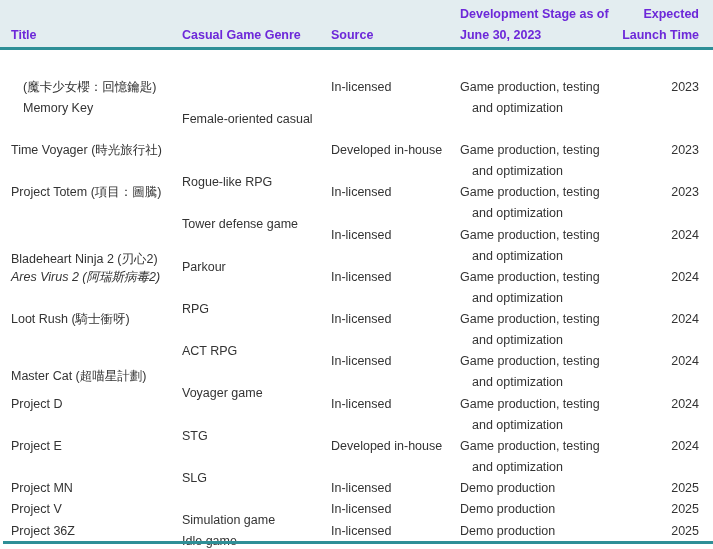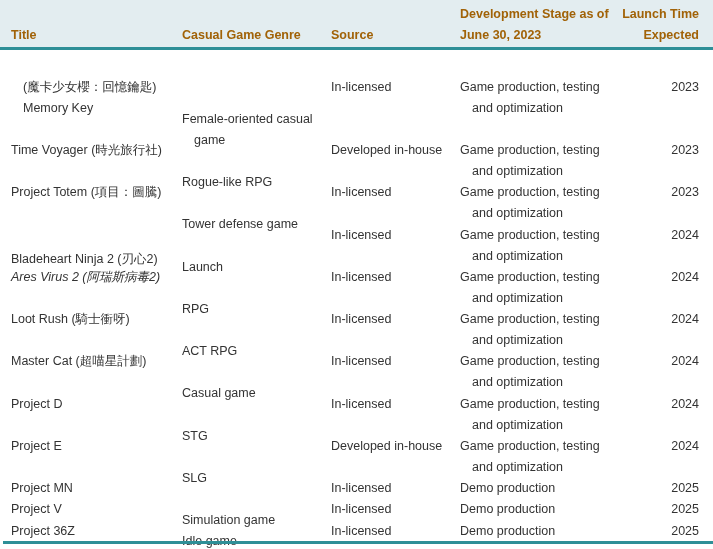--- a/index.html
+++ b/index.html
@@ -1,19 +1,19 @@
 <!DOCTYPE html>
 <html><head>
 <meta charset="utf-8">
 <style>
   html, body { margin: 0; padding: 0; background: #ffffff; }
   body { width: 713px; height: 549px; overflow: hidden; font-family: "Liberation Sans", "DejaVu Sans", sans-serif; color: #231f20; }
   .table { position: relative; width: 713px; }
   .header { position: relative; height: 47px; background: #e3edf0; border-bottom: 3px solid #2e8f97; }
-  .hcell { position: absolute; font-weight: bold; font-size: 12.5px; line-height: 21px; color: #a16207; }
+  .hcell { position: absolute; font-weight: bold; font-size: 12.5px; line-height: 21px; color: #6d28d9; }
   .body { position: relative; }
   .row { position: absolute; left: 0; width: 713px; font-size: 12.5px; line-height: 21px; color: #333; }
   .cell { position: absolute; top: 0; }
   .c-title { left: 11px; width: 165px; }
   .c-genre { left: 182px; width: 140px; margin-top: 32px; }
   .c-source { left: 331px; width: 125px; }
   .c-stage { left: 460px; width: 170px; }
   .c-year { right: 14px; text-align: right; }
   .indent { display: block; padding-left: 12px; }
   .bottom-rule { position: absolute; left: 3px; top: 541px; width: 710px; height: 3px; background: #2e8f97; }
@@ -24,34 +24,33 @@
 <div class="table">
   <div class="header">
     <div class="hcell" style="left:11px; top:25px;">Title</div>
     <div class="hcell" style="left:182px; top:25px;">Casual Game Genre</div>
     <div class="hcell" style="left:331px; top:25px;">Source</div>
     <div class="hcell" style="left:460px; top:4px;">
       <div>Development Stage as of</div>
       <div>June 30, 2023</div>
     </div>
     <div class="hcell" style="right:14px; top:4px; text-align:right;">
+      <div>Expected</div>
       <div>Launch Time</div>
-      <div>Expected</div>
     </div>
   </div>
 
   <div class="body" id="tbody">
       <div class="row" style="top: 27px;">
         <div class="cell c-title">
           <span class="indent" style="display: block;">(魔卡少女櫻：回憶鑰匙)</span>
           <span class="indent" style="display: block;">Memory Key</span>
         </div>
         <div class="cell c-genre">
           <span style="display: block;">Female-oriented casual</span>
-          <span class="indent" style="display: block;">game</span>
         </div>
         <div class="cell c-source">
           <span style="display: block;">In-licensed</span>
         </div>
         <div class="cell c-stage">
           <span style="display: block;">Game production, testing</span>
           <span class="indent" style="display: block;">and optimization</span>
         </div>
         <div class="cell c-year">
           <span style="display: block;">2023</span>
@@ -91,21 +90,21 @@
         </div>
         <div class="cell c-year">
           <span style="display: block;">2023</span>
         </div>
       </div>
       <div class="row" style="top: 175px;">
         <div class="cell c-title">
           <span style="display: block; margin-top: 24px;">Bladeheart Ninja 2 (刃心2)</span>
         </div>
         <div class="cell c-genre">
-          <span style="display: block;">Launch</span>
+          <span style="display: block;">Parkour</span>
         </div>
         <div class="cell c-source">
           <span style="display: block;">In-licensed</span>
         </div>
         <div class="cell c-stage">
           <span style="display: block;">Game production, testing</span>
           <span class="indent" style="display: block;">and optimization</span>
         </div>
         <div class="cell c-year">
           <span style="display: block;">2024</span>
@@ -142,24 +141,24 @@
         <div class="cell c-stage">
           <span style="display: block;">Game production, testing</span>
           <span class="indent" style="display: block;">and optimization</span>
         </div>
         <div class="cell c-year">
           <span style="display: block;">2024</span>
         </div>
       </div>
       <div class="row" style="top: 301px;">
         <div class="cell c-title">
-          <span style="display: block;">Master Cat (超喵星計劃)</span>
-        </div>
-        <div class="cell c-genre">
-          <span style="display: block;">Casual game</span>
+          <span style="display: block; margin-top: 15px;">Master Cat (超喵星計劃)</span>
+        </div>
+        <div class="cell c-genre">
+          <span style="display: block;">Voyager game</span>
         </div>
         <div class="cell c-source">
           <span style="display: block;">In-licensed</span>
         </div>
         <div class="cell c-stage">
           <span style="display: block;">Game production, testing</span>
           <span class="indent" style="display: block;">and optimization</span>
         </div>
         <div class="cell c-year">
           <span style="display: block;">2024</span>

